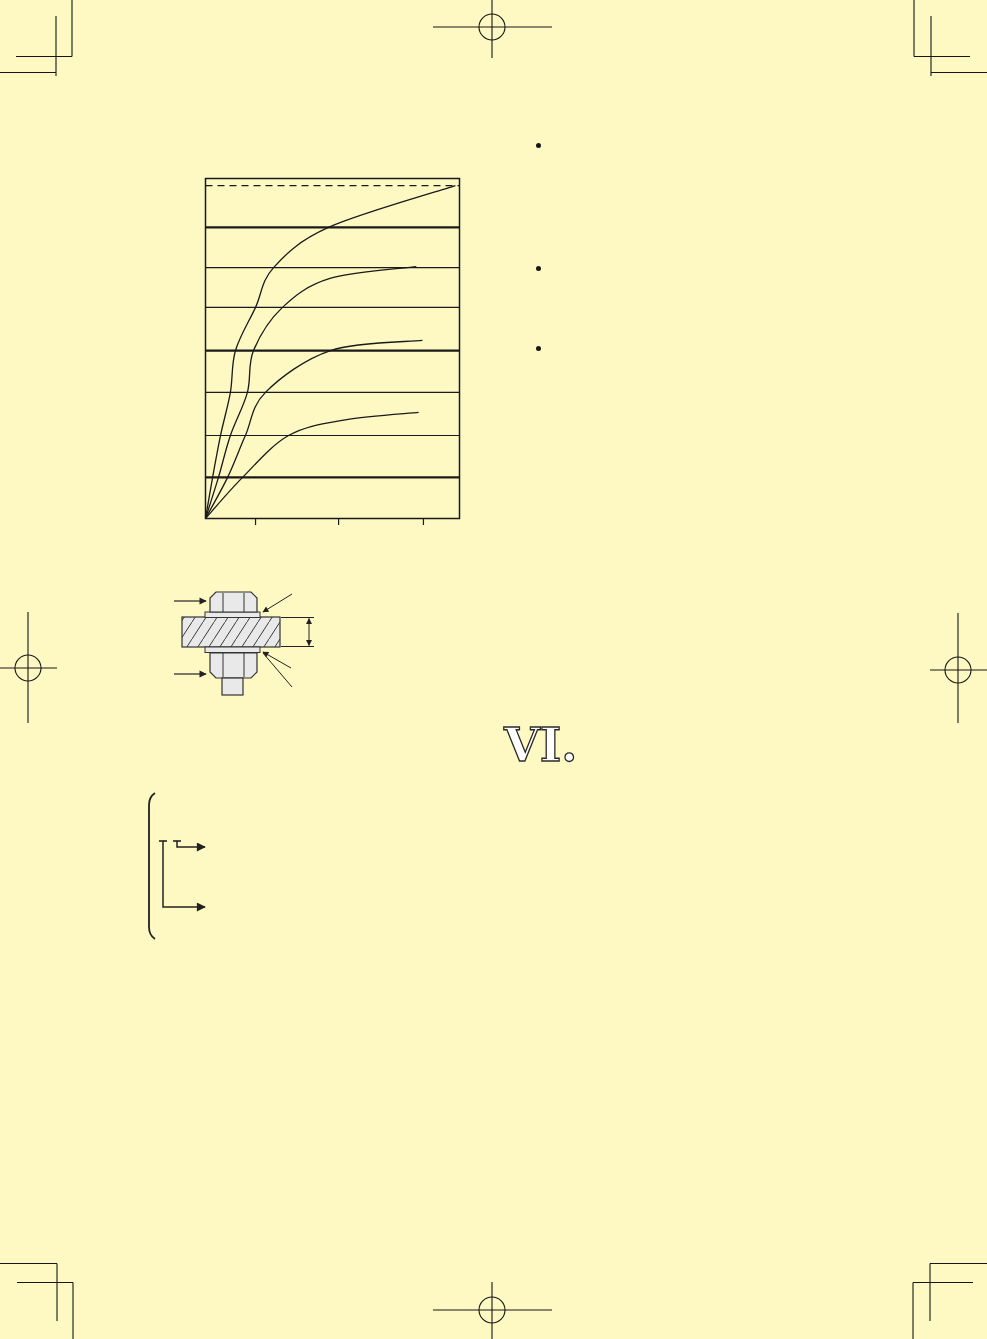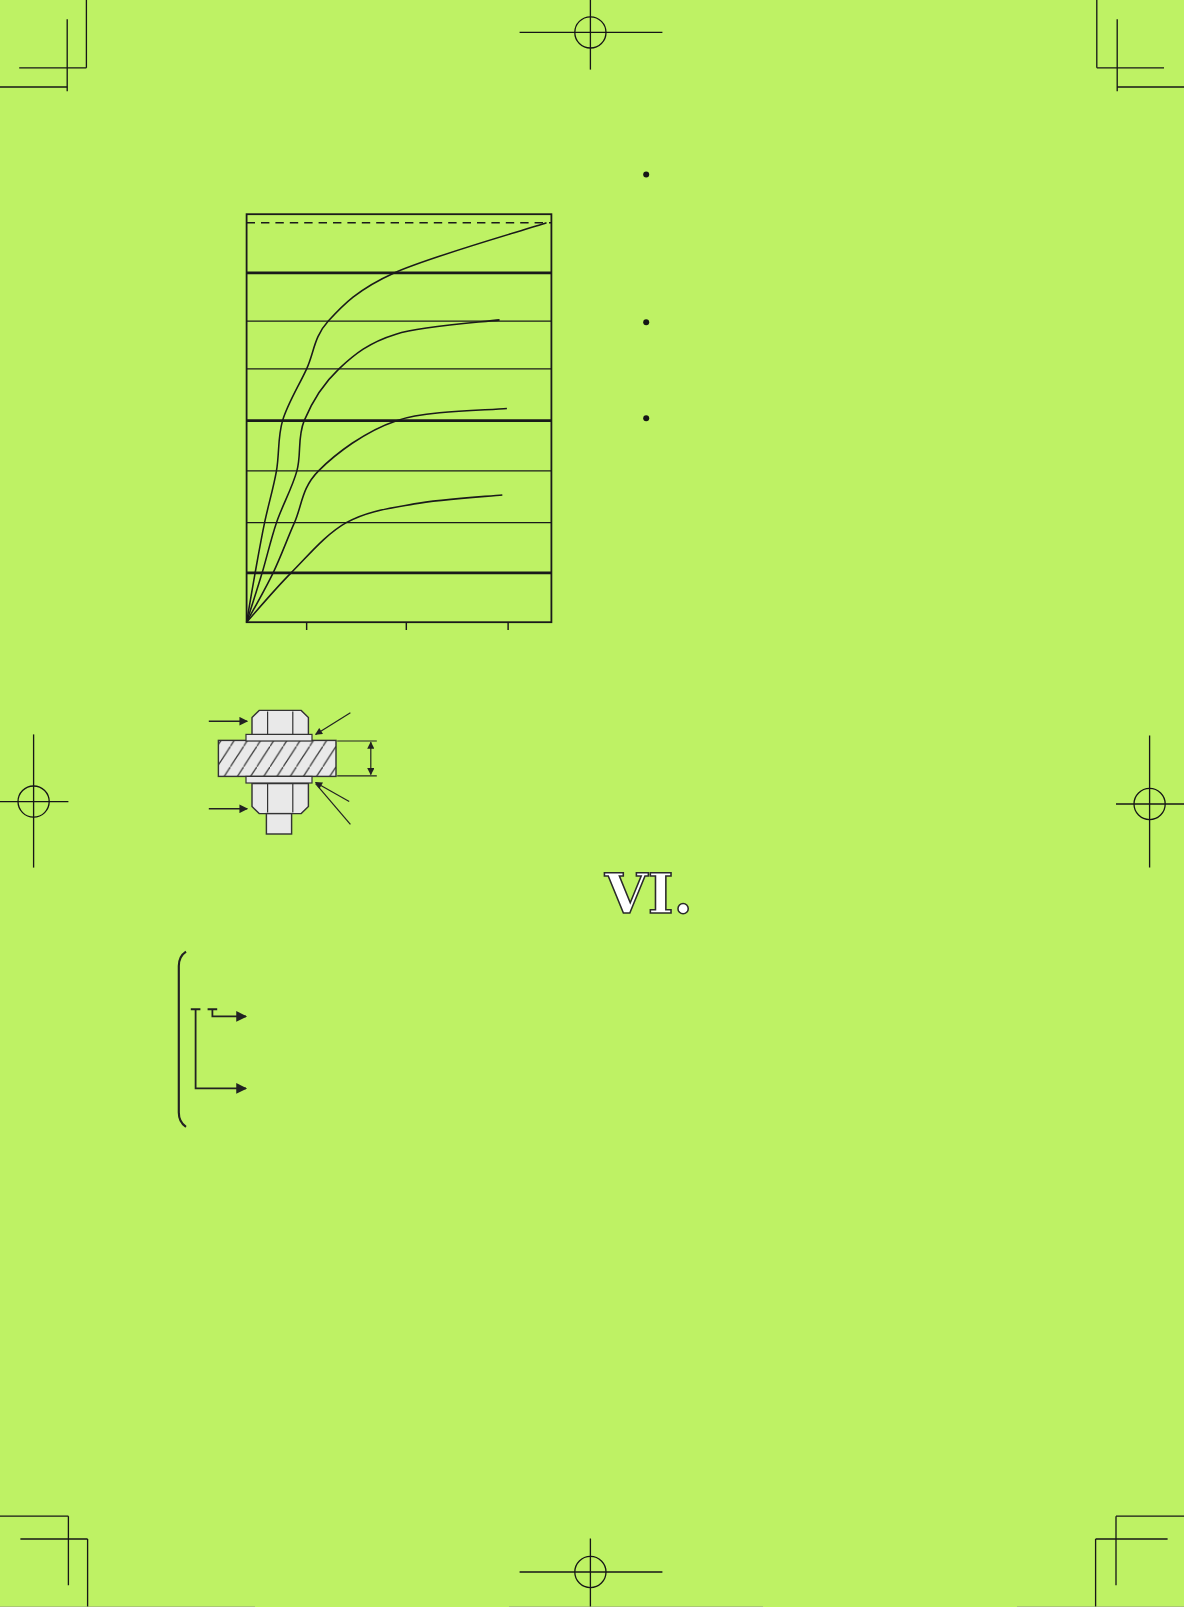--- a/index.html
+++ b/index.html
@@ -1,19 +1,19 @@
 <!DOCTYPE html>
 <html><head>
 <meta charset="utf-8">
 <style>
   html,body{margin:0;padding:0;background:#888;}
   .page{
     position:relative;
     width:987px;height:1339px;
-    background:#bef264;
+    background:#fef9c3;
     font-family:"Liberation Sans",sans-serif;
     overflow:hidden;
   }
   .abs{position:absolute;}
   .bullet{
     position:absolute;
     width:5px;height:5px;
     border-radius:50%;
     background:#161616;
   }

